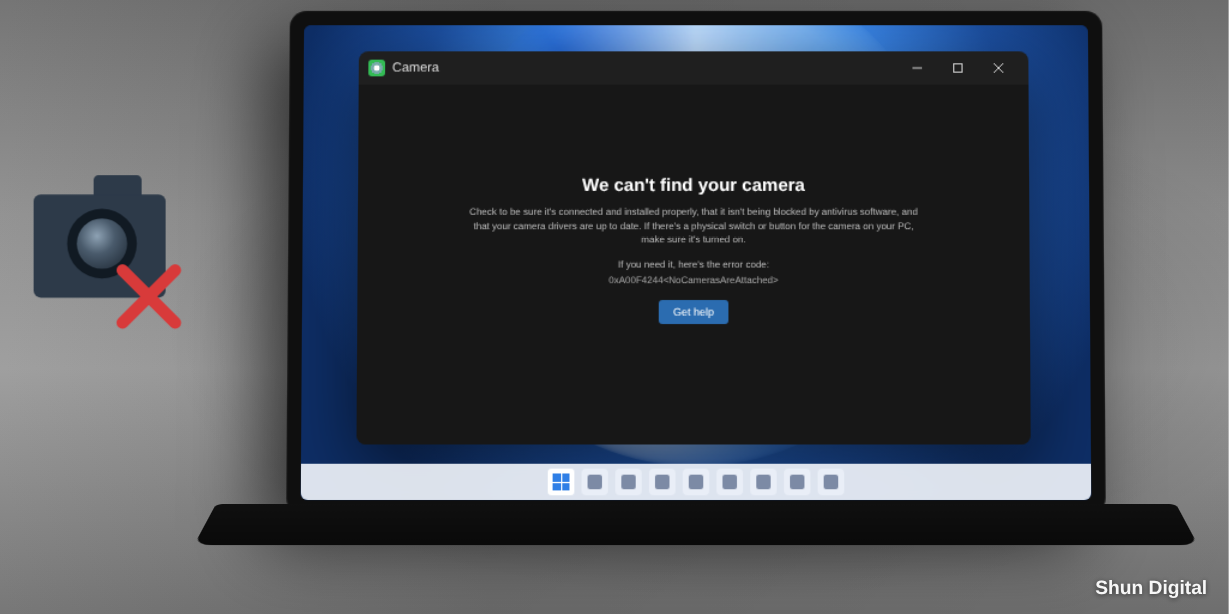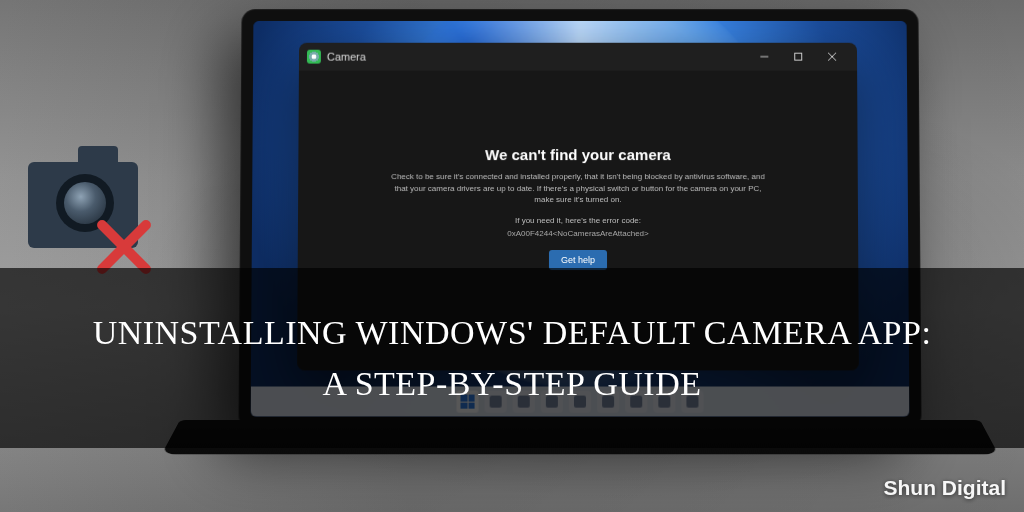--- a/index.html
+++ b/index.html
@@ -138,21 +138,21 @@
     text-align:center; padding:0 40px;
   }
   .caption-band h1 {
     color:#fff; font-family: Georgia, "Times New Roman", serif;
     font-weight:400; letter-spacing:0.5px;
     font-size:34px; line-height:1.5;
   }
   
   .watermark {
     position:absolute; right:18px; bottom:12px;
-    color:#fff; font-size:21px; font-weight:600; opacity:0.94;
+    color:#fff; font-size:16px; font-weight:600; opacity:0.94;
     text-shadow: 0 1px 4px rgba(0,0,0,0.6);
   }
 </style>
 </head>
 <body>
 
 <div class="scene">
   <div class="wall-shadow"></div>
 
   <div class="laptop">
@@ -233,21 +233,15 @@
 
   <div class="camera-badge">
     <div class="cam-hump"></div>
     <div class="cam-body"></div>
     <div class="cam-lens-outer"></div>
     <div class="cam-lens-inner"></div>
     <div class="x-stroke a"></div>
     <div class="x-stroke b"></div>
   </div>
 
-  <div class="caption-band">
-    <h1>
-      <span>UNINSTALLING WINDOWS' DEFAULT CAMERA APP:</span><br>
-      <span>A STEP-BY-STEP GUIDE</span>
-    </h1>
-  </div>
 
   <div class="watermark">Shun Digital</div>
 </div>
 
 </body></html>

